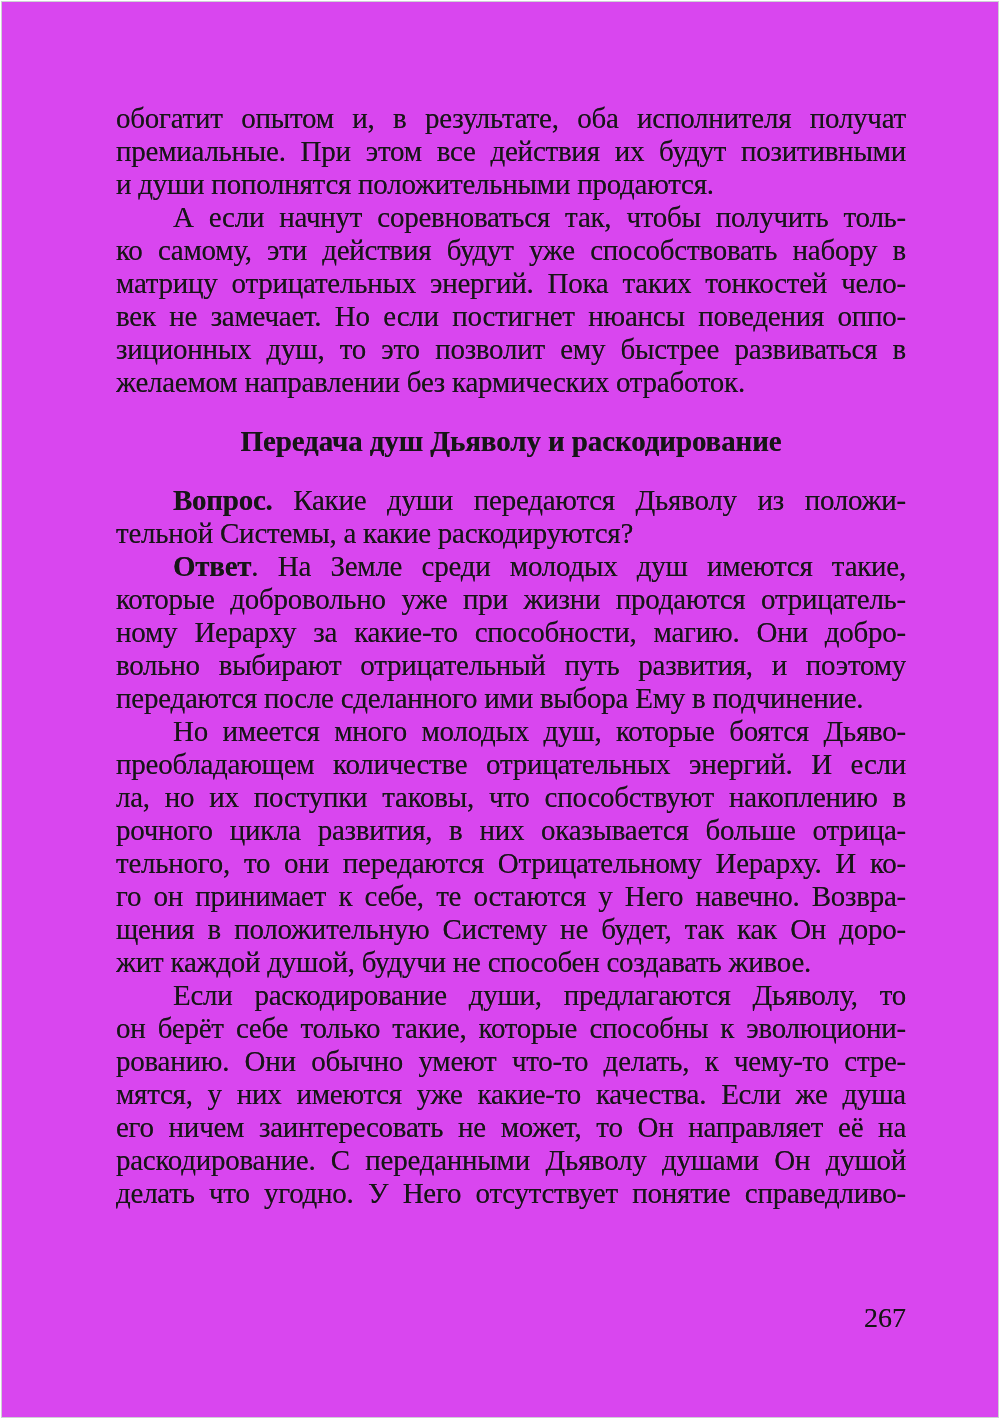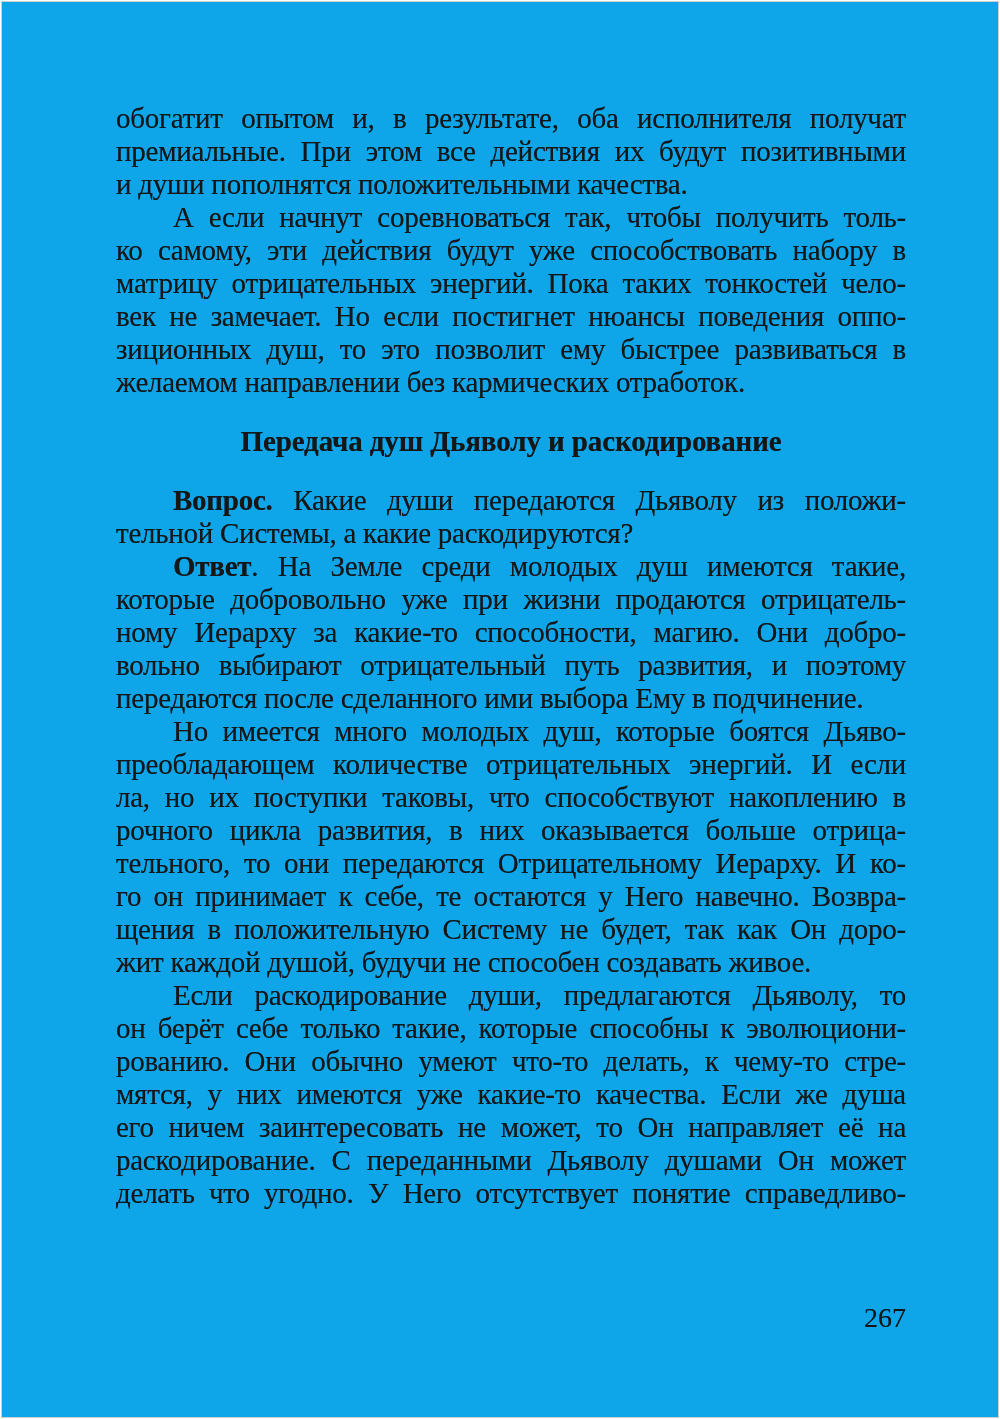--- a/index.html
+++ b/index.html
@@ -8,21 +8,21 @@
     height: 1419px;
     background: #ffffff;
     position: relative;
     font-family: "Liberation Serif", serif;
     color: #161616;
     overflow: hidden;
   }
   .page {
     position: absolute;
     inset: 1px;
-    background: #0ea5e9;
+    background: #d946ef;
     border: 1px solid #cdd1d3;
     text-decoration: underline;
   }
   .text-block {
     position: absolute;
     left: 114px;
     top: 100px;
     width: 790px;
     font-size: 29px;
     line-height: 33px;
@@ -60,21 +60,21 @@
   b { font-weight: bold; }
 </style>
 </head>
 <body>
 
 <div class="page">
   <div class="text-block" id="content">
       <div class="para">
         <div class="line just">обогатит опытом и, в результате, оба исполнителя получат</div>
         <div class="line just">премиальные. При этом все действия их будут позитивными</div>
-        <div class="line">и души пополнятся положительными качества.</div>
+        <div class="line">и души пополнятся положительными продаются.</div>
       </div>
       <div class="para">
         <div class="line just ind">А если начнут соревноваться так, чтобы получить толь-</div>
         <div class="line just">ко самому, эти действия будут уже способствовать набору в</div>
         <div class="line just">матрицу отрицательных энергий. Пока таких тонкостей чело-</div>
         <div class="line just">век не замечает. Но если постигнет нюансы поведения оппо-</div>
         <div class="line just">зиционных душ, то это позволит ему быстрее развиваться в</div>
         <div class="line">желаемом направлении без кармических отработок.</div>
       </div>
       <div class="heading">Передача душ Дьяволу и раскодирование</div>
@@ -98,18 +98,18 @@
         <div class="line just">го он принимает к себе, те остаются у Него навечно. Возвра-</div>
         <div class="line just">щения в положительную Систему не будет, так как Он доро-</div>
         <div class="line">жит каждой душой, будучи не способен создавать живое.</div>
       </div>
       <div class="para">
         <div class="line just ind">Если раскодирование души, предлагаются Дьяволу, то</div>
         <div class="line just">он берёт себе только такие, которые способны к эволюциони-</div>
         <div class="line just">рованию. Они обычно умеют что-то делать, к чему-то стре-</div>
         <div class="line just">мятся, у них имеются уже какие-то качества. Если же душа</div>
         <div class="line just">его ничем заинтересовать не может, то Он направляет её на</div>
-        <div class="line just">раскодирование. С переданными Дьяволу душами Он может</div>
+        <div class="line just">раскодирование. С переданными Дьяволу душами Он душой</div>
         <div class="line just">делать что угодно. У Него отсутствует понятие справедливо-</div>
       </div>
     </div>
   <div class="pageno">267</div>
 </div>
 
 </body></html>

